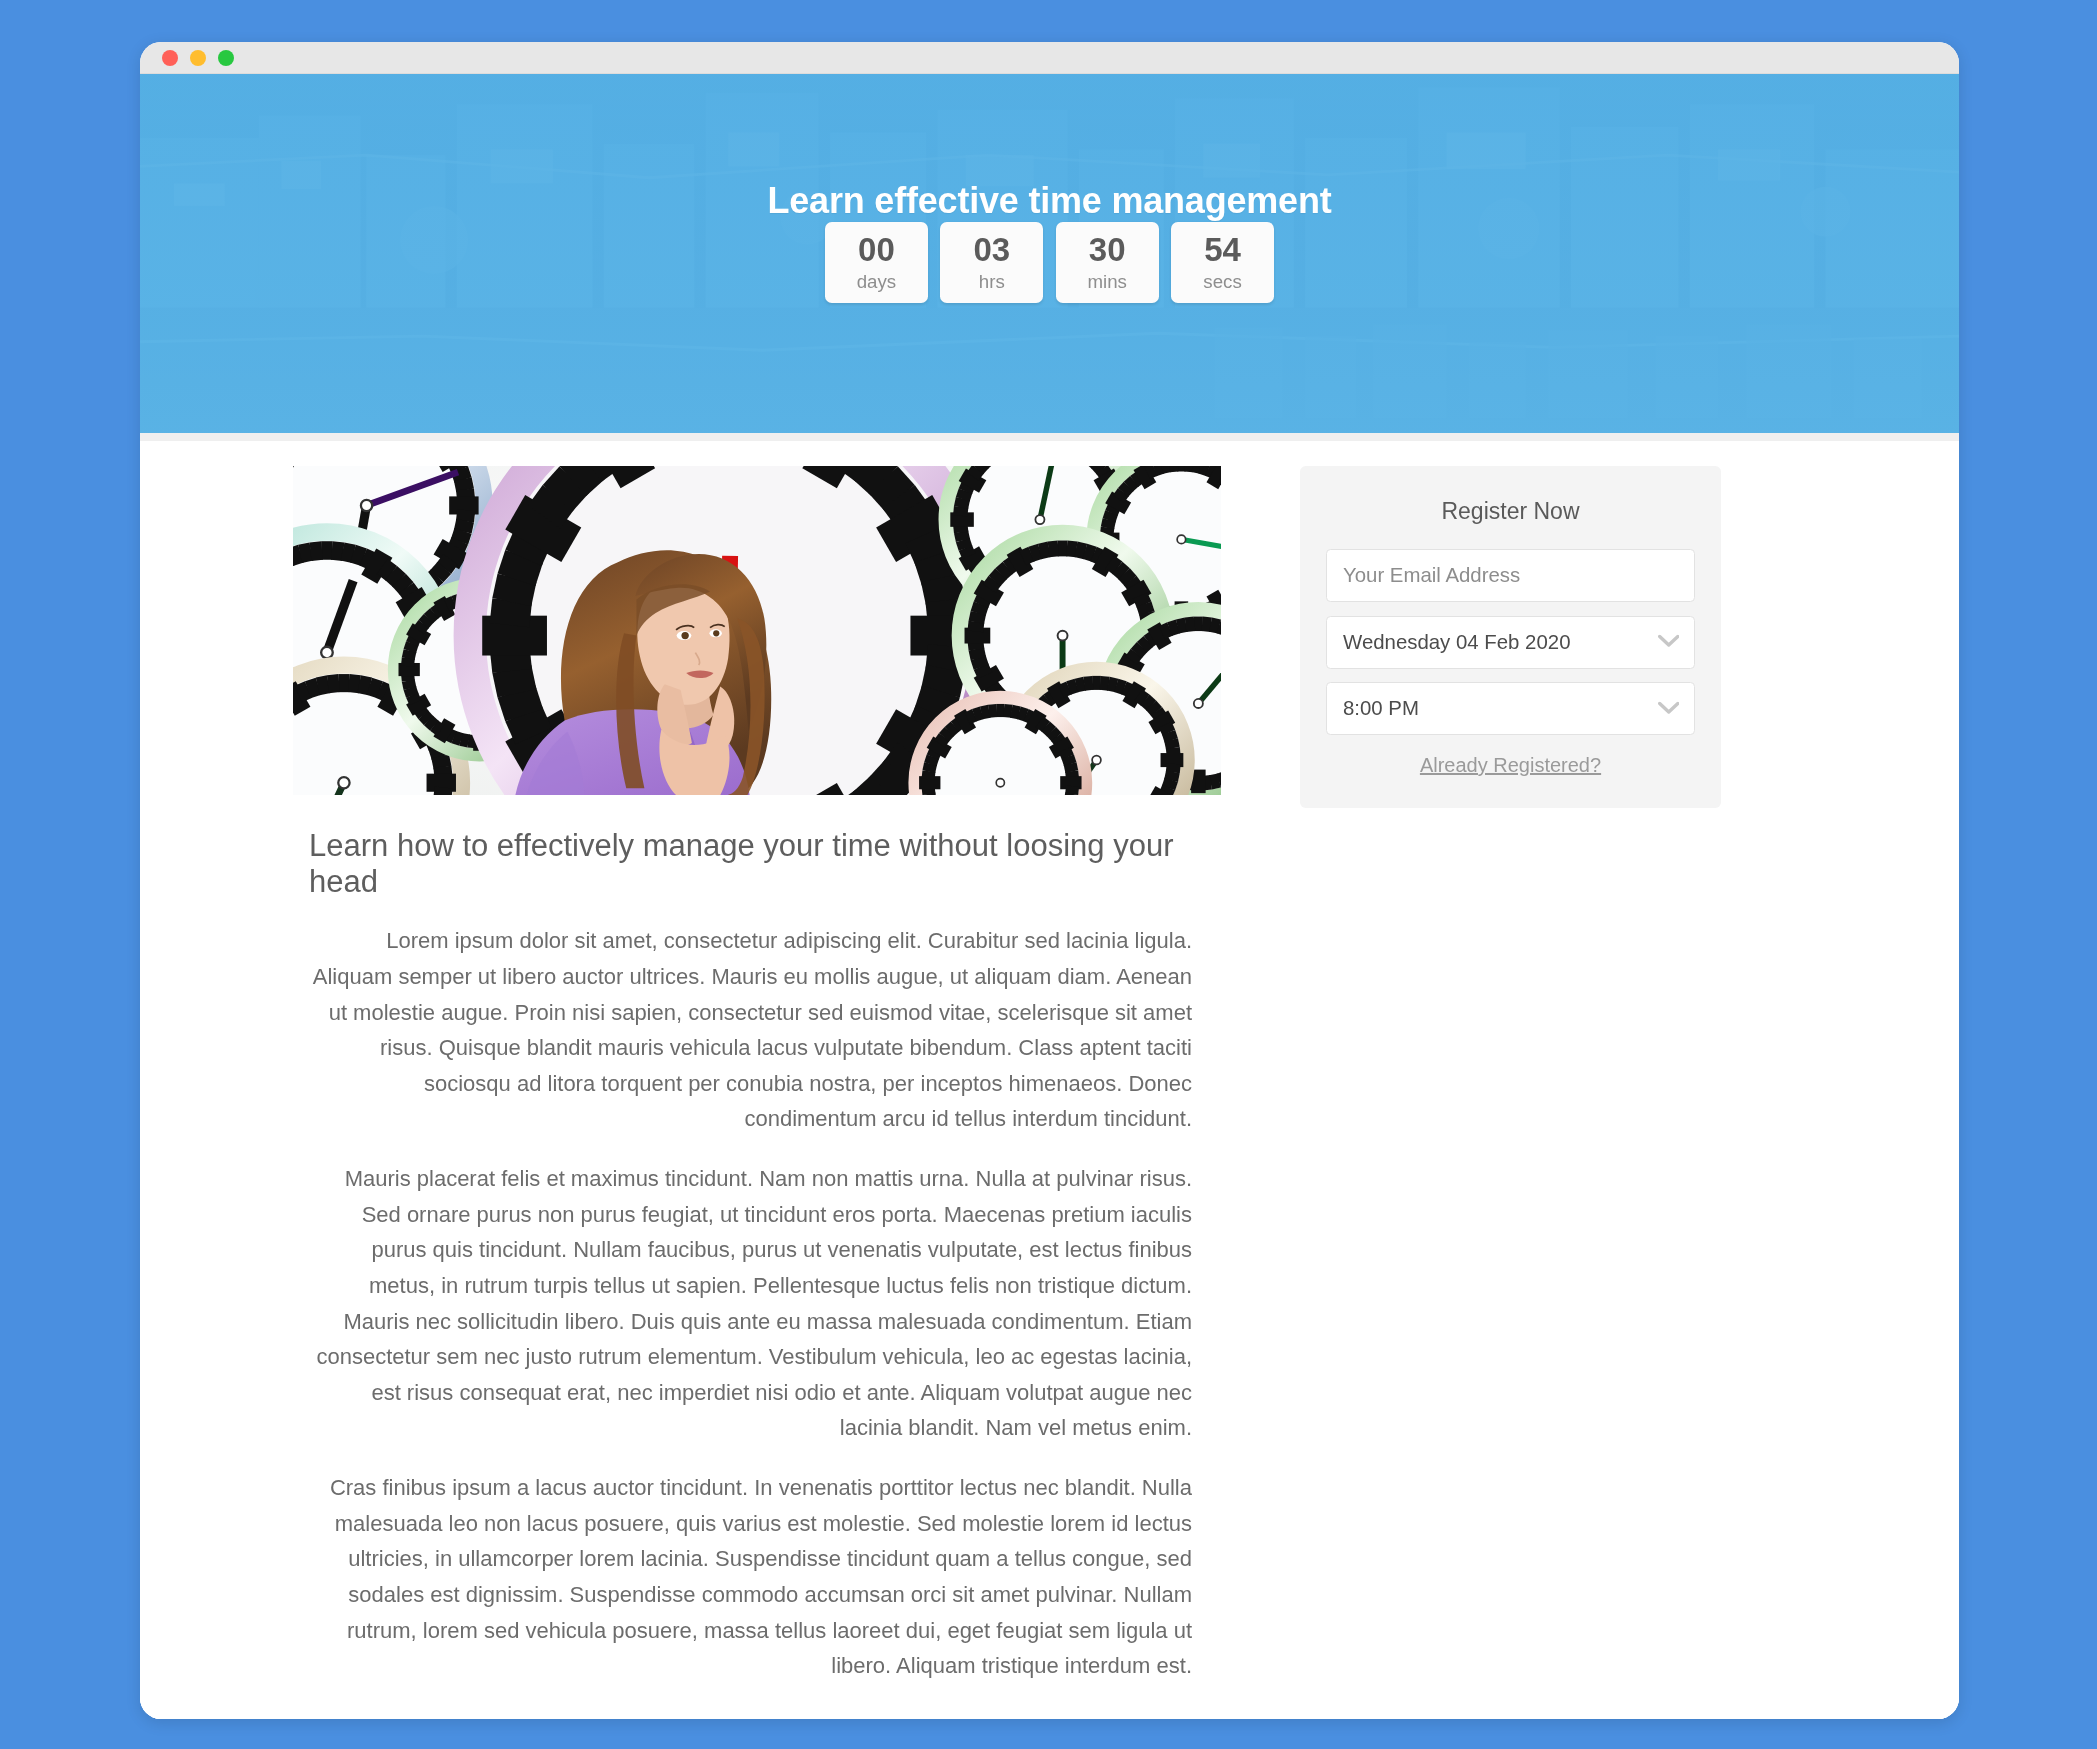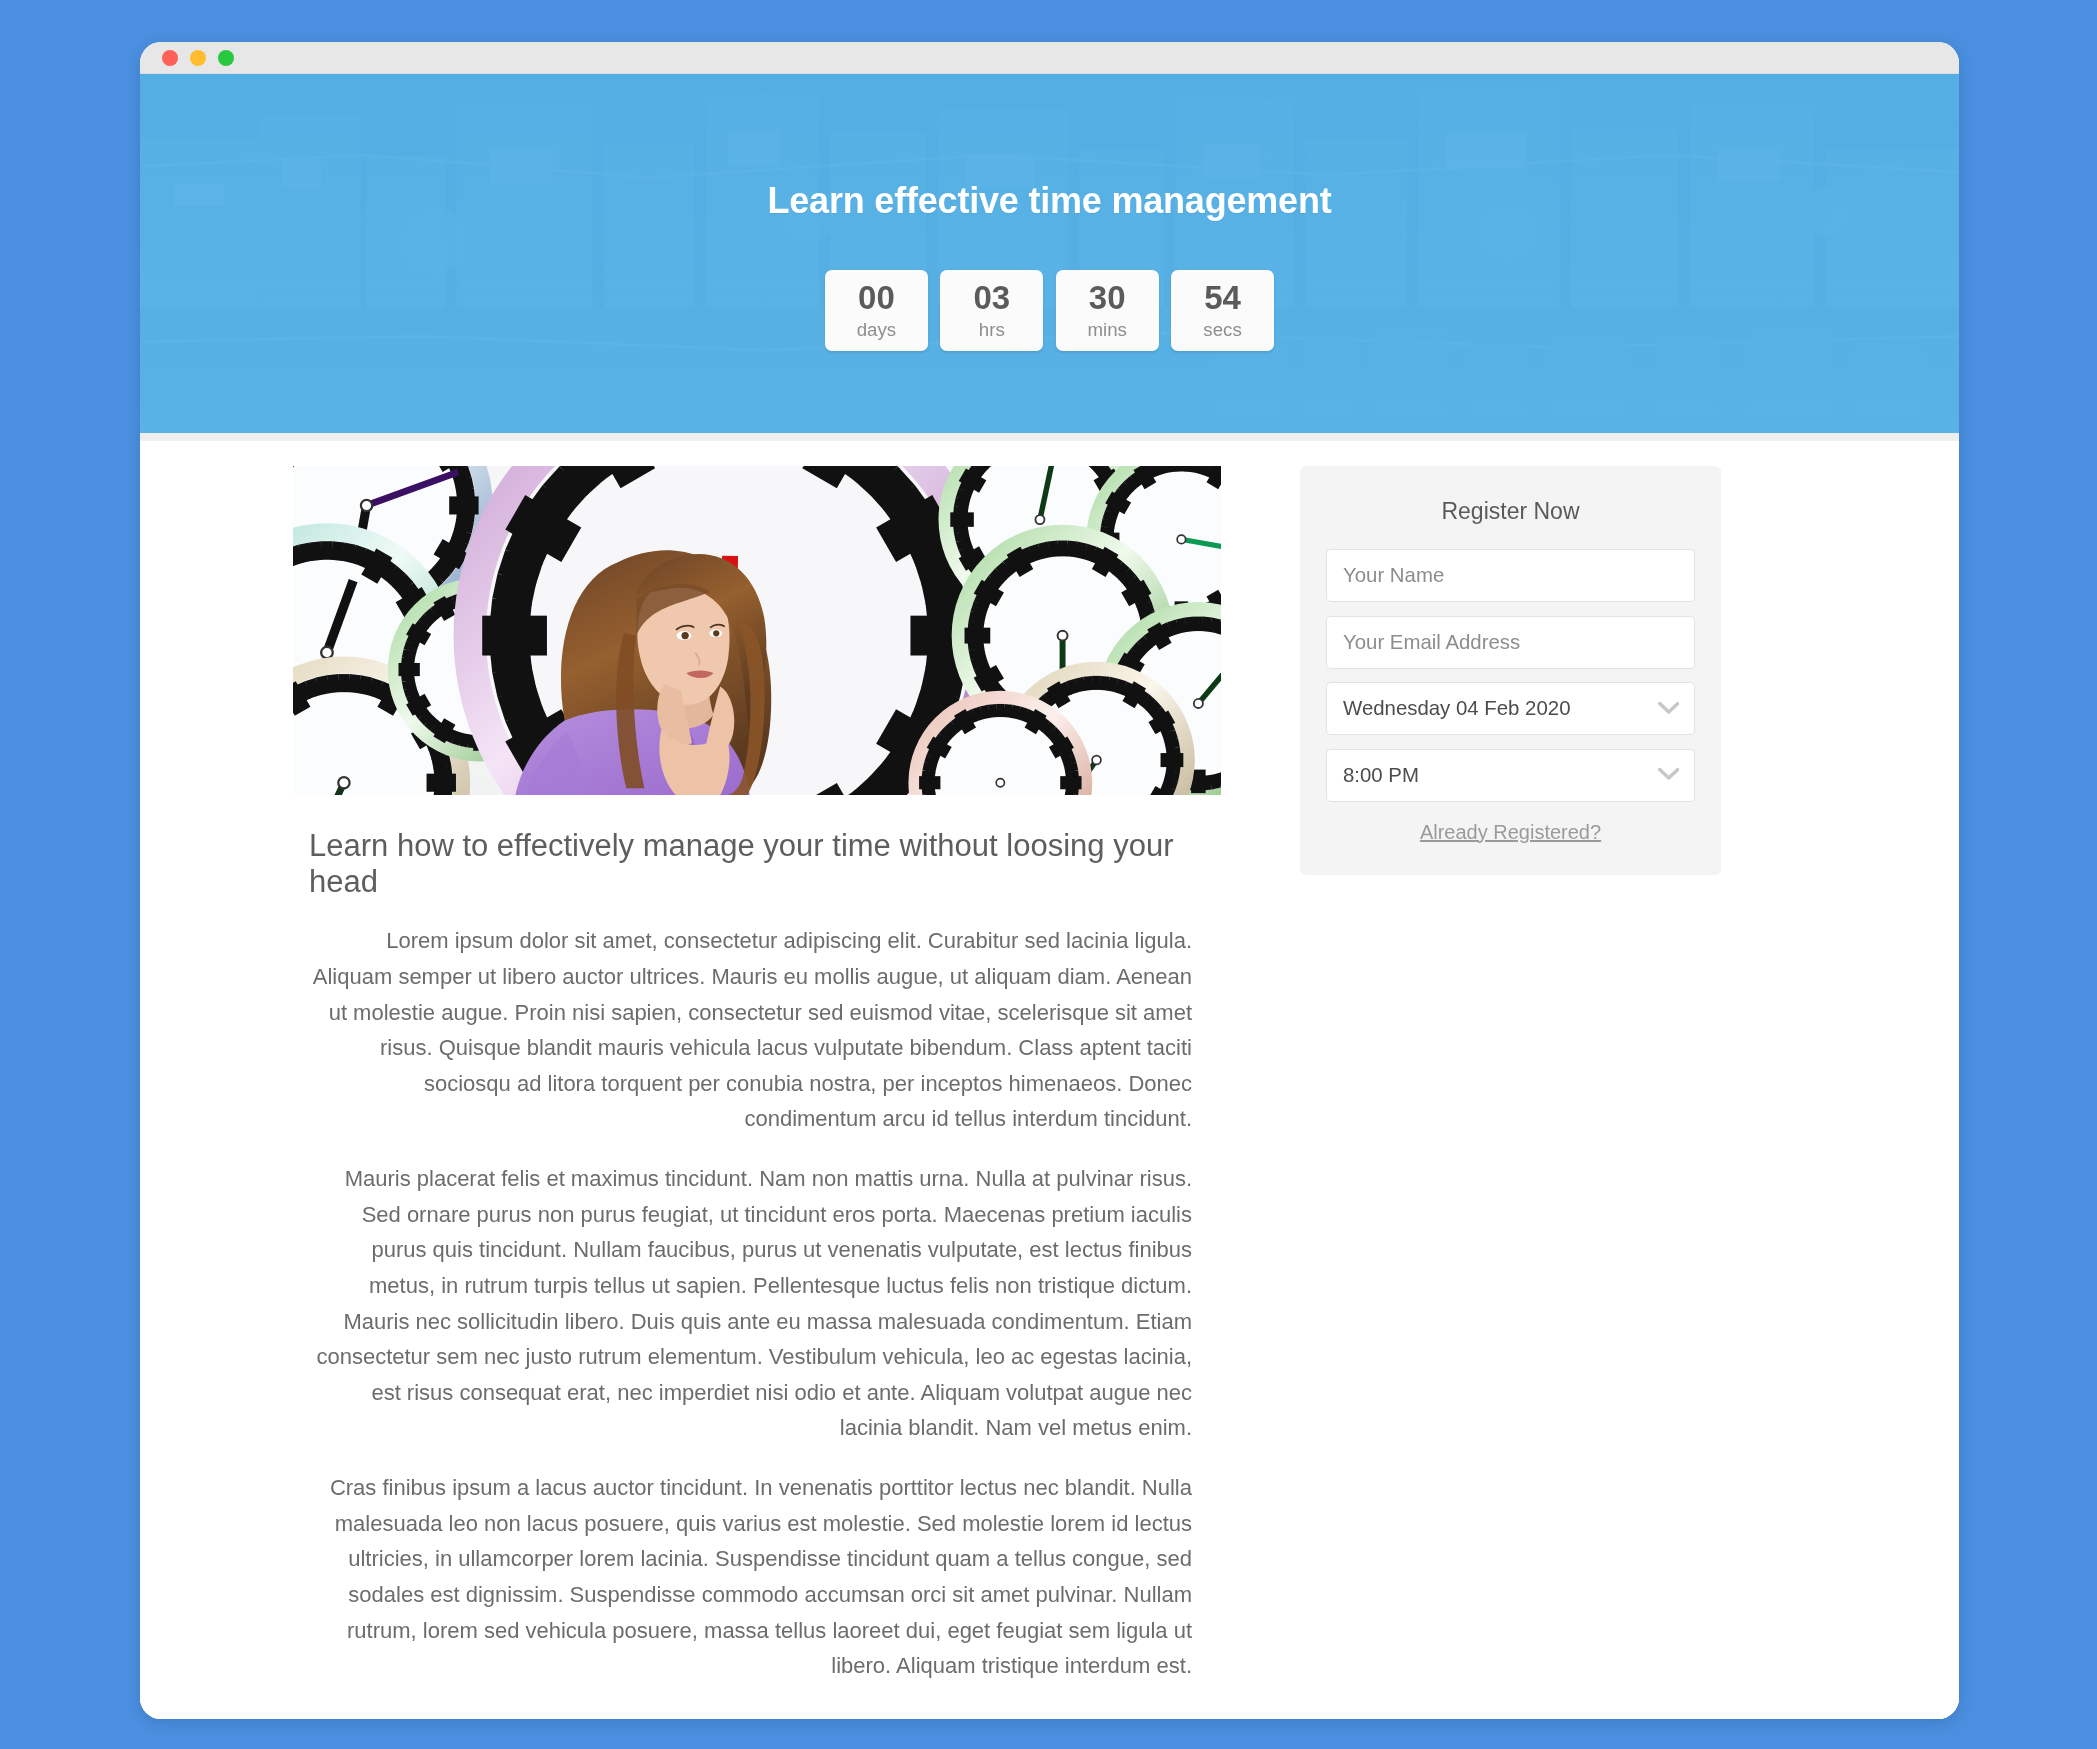--- a/index.html
+++ b/index.html
@@ -83,21 +83,20 @@
   }
   .hero-title {
     margin-top: 106px;
     font-size: 36px;
     font-weight: bold;
     color: #ffffff;
     letter-spacing: -0.2px;
     text-shadow: 0 0.6px 1.1px rgba(0,0,0,0.06);
   }
   .countdown {
-    margin-top: 48px;
     display: flex;
     gap: 12.4px;
     align-items: flex-end;
   }
   .cd-box {
     width: 103px;
     height: 81px;
     background: #fbfbfb;
     border-radius: 6.8px;
     display: flex;
@@ -618,23 +617,20 @@
           <p class="article-p">Lorem ipsum dolor sit amet, consectetur adipiscing elit. Curabitur sed lacinia ligula. Aliquam semper ut libero auctor ultrices. Mauris eu mollis augue, ut aliquam diam. Aenean ut molestie augue. Proin nisi sapien, consectetur sed euismod vitae, scelerisque sit amet risus. Quisque blandit mauris vehicula lacus vulputate bibendum. Class aptent taciti sociosqu ad litora torquent per conubia nostra, per inceptos himenaeos. Donec condimentum arcu id tellus interdum tincidunt.</p>
           <p class="article-p">Mauris placerat felis et maximus tincidunt. Nam non mattis urna. Nulla at pulvinar risus. Sed ornare purus non purus feugiat, ut tincidunt eros porta. Maecenas pretium iaculis purus quis tincidunt. Nullam faucibus, purus ut venenatis vulputate, est lectus finibus metus, in rutrum turpis tellus ut sapien. Pellentesque luctus felis non tristique dictum. Mauris nec sollicitudin libero. Duis quis ante eu massa malesuada condimentum. Etiam consectetur sem nec justo rutrum elementum. Vestibulum vehicula, leo ac egestas lacinia, est risus consequat erat, nec imperdiet nisi odio et ante. Aliquam volutpat augue nec lacinia blandit. Nam vel metus enim.</p>
           <p class="article-p">Cras finibus ipsum a lacus auctor tincidunt. In venenatis porttitor lectus nec blandit. Nulla malesuada leo non lacus posuere, quis varius est molestie. Sed molestie lorem id lectus ultricies, in ullamcorper lorem lacinia. Suspendisse tincidunt quam a tellus congue, sed sodales est dignissim. Suspendisse commodo accumsan orci sit amet pulvinar. Nullam rutrum, lorem sed vehicula posuere, massa tellus laoreet dui, eget feugiat sem ligula ut libero. Aliquam tristique interdum est.</p>
         </div>
 
         <div class="side-col">
           <div class="reg-card">
 
             <div class="reg-title">Register Now</div>
 
-            <div class="field">
-              <span class="field-text">Your Name</span>
-            </div>
 
             <div class="field">
               <span class="field-text">Your Email Address</span>
             </div>
 
             <div class="field">
               <span class="field-text value">Wednesday 04 Feb 2020</span>
               <span class="chevron">
                 <svg width="21.5" height="13.6" viewBox="0 0 38 24" xmlns="http://www.w3.org/2000/svg">
                   <path d="M3 4 L19 19 L35 4" stroke="#c7c7c7" stroke-width="6" fill="none" stroke-linecap="round" stroke-linejoin="round"></path>

